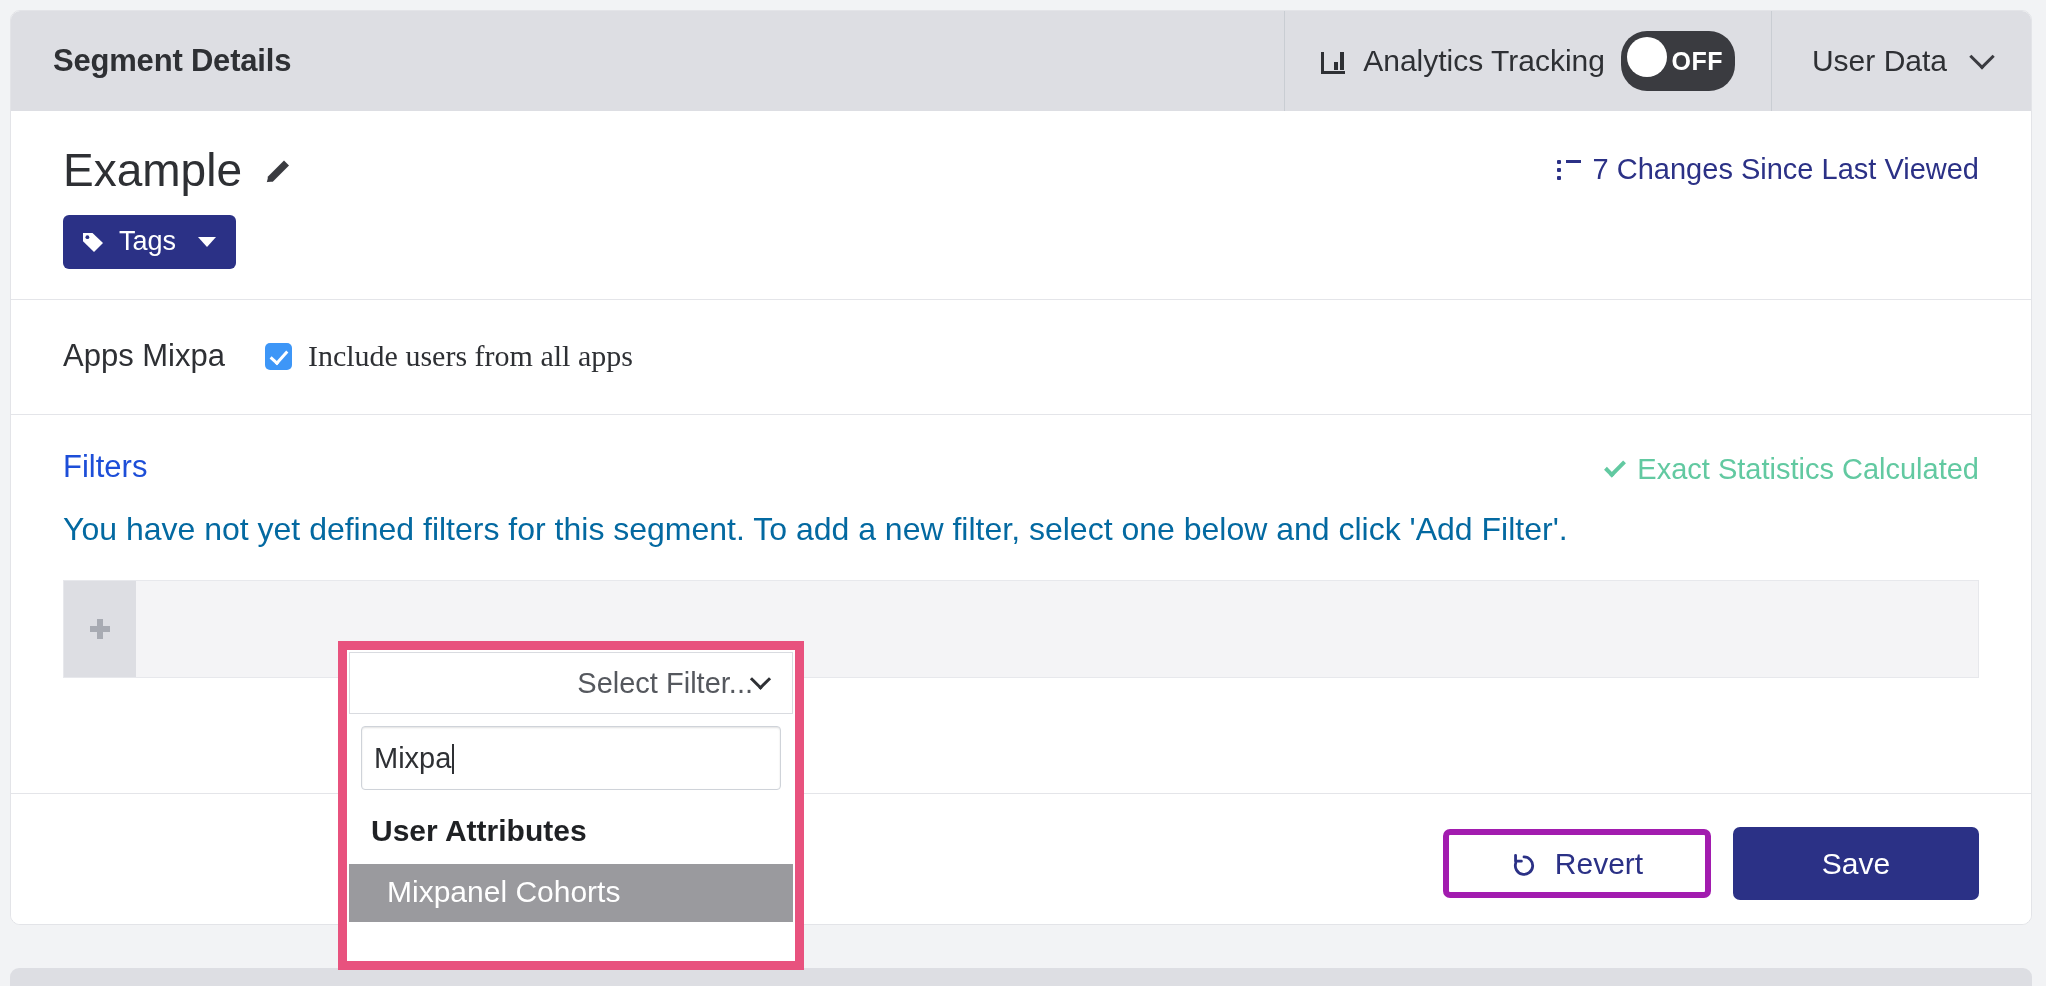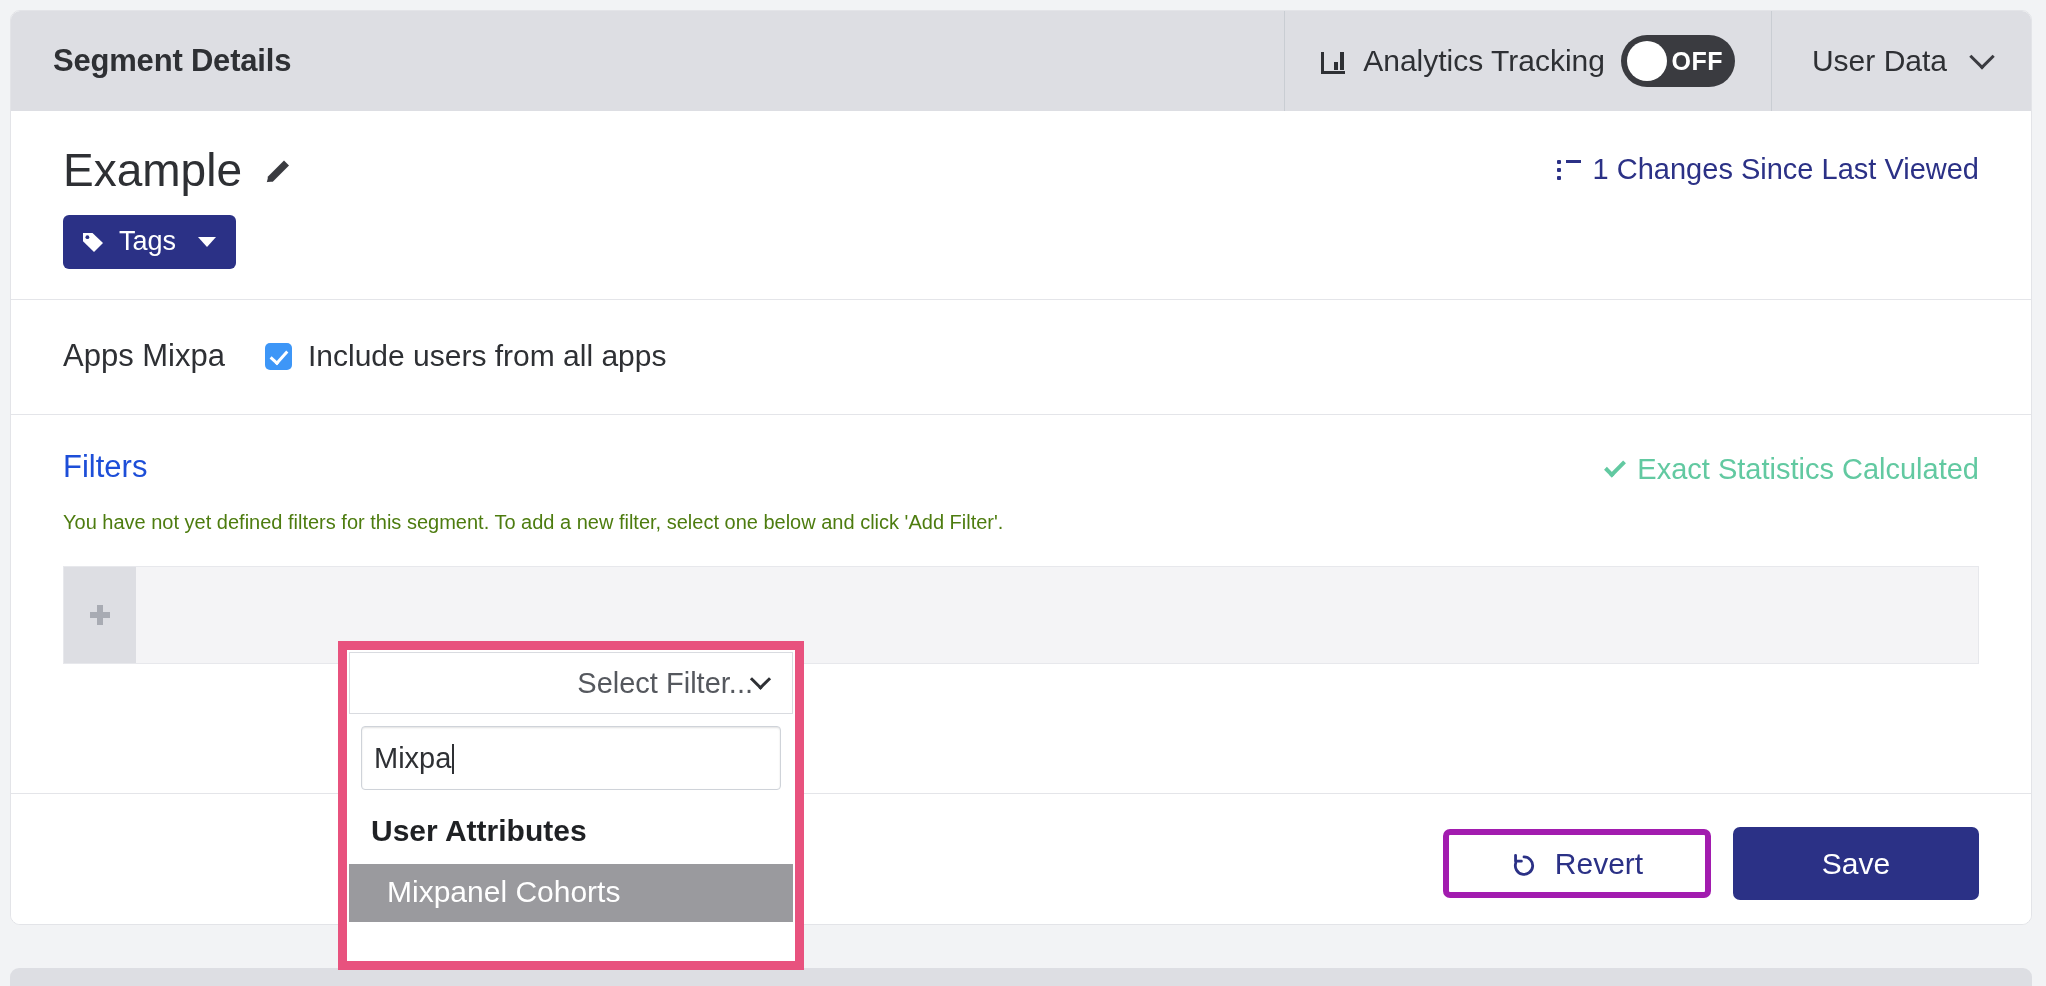--- a/index.html
+++ b/index.html
@@ -57,21 +57,21 @@
   .bar-icon i:nth-child(1){ left:1px; height:10px; }
   .bar-icon i:nth-child(2){ left:7px; height:16px; }
   .bar-icon i:nth-child(3){ left:13px; height:8px; }
   .bar-icon i:nth-child(4){ left:19px; height:18px; }
   .bar-icon .base { position:absolute; bottom:0; left:0; width:24px; height:3px; background:#2e3034; }
   .bar-icon .vert { position:absolute; bottom:0; left:0; width:3px; height:22px; background:#2e3034; }
   .analytics-label {
     font-size: 30px; color: #2e3034; white-space: nowrap;
   }
   .toggle {
-    width: 114px; height: 52px;
+    width: 114px; height: 60px;
     border-radius: 26px;
     background: #3a3b40;
     display: flex; align-items: center;
     position: relative;
     cursor: pointer;
   }
   .toggle .knob {
     position: absolute; left: 6px; top: 6px;
     width: 40px; height: 40px; border-radius: 50%;
     background: #ffffff;
@@ -144,39 +144,39 @@
   .checkbox {
     width: 27px; height: 27px; border-radius: 5px;
     background: #3d96f7; position: relative; flex: none;
   }
   .checkbox::after {
     content: ""; position: absolute;
     left: 9px; top: 4px; width: 7px; height: 14px;
     border-right: 3px solid #fff; border-bottom: 3px solid #fff;
     transform: rotate(42deg);
   }
-  .check-label { font-size: 30px; color: #2e3034; }
+  .check-label { font-size: 30px; color: #2e3034; font-family: Liberation Serif, serif; }
 
   
   .filters-block { padding: 34px 52px 0 52px; position: relative; }
   .filters-title { font-size: 31px; color: #1d4ed8; }
   .exact-stats {
     position: absolute; right: 52px; top: 38px;
     display: flex; align-items: center; gap: 12px;
     color: #62c9a1; font-size: 29px; white-space: nowrap;
   }
   .tick {
     width: 20px; height: 11px;
     border-left: 4px solid #62c9a1; border-bottom: 4px solid #62c9a1;
     transform: rotate(-45deg);
     margin-top: -6px;
   }
   .filters-desc {
     margin-top: 26px;
-    font-size: 20px; color: #4d7c0f;
+    font-size: 32px; color: #0369a1;
   }
 
   .filter-row {
     margin: 32px 0 0 0;
     height: 98px;
     background: #f4f4f6;
     border: 1px solid #e7e8ec;
     display: flex; align-items: stretch;
     position: relative;
   }
@@ -372,21 +372,21 @@
 
       <div class="changes-link">
         <span class="list-icon">
           <b></b>
             <b></b>
             <b></b>
           <span></span>
             <span></span>
             <span></span>
         </span>
-        <span>1 Changes Since Last Viewed</span>
+        <span>7 Changes Since Last Viewed</span>
       </div>
     </div>
 
     <div class="divider"></div>
 
     <div class="apps-block">
       <div class="apps-label">Apps Mixpa</div>
       <div class="check-wrap">
         <span class="checkbox"></span>
         <span class="check-label">Include users from all apps</span>

